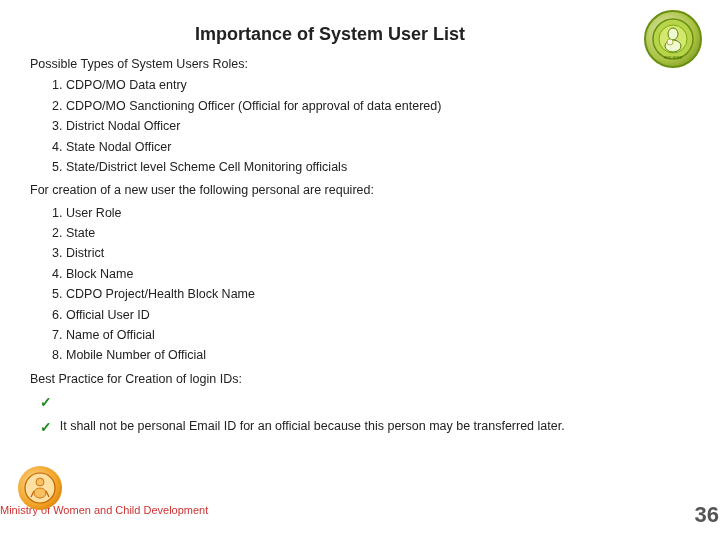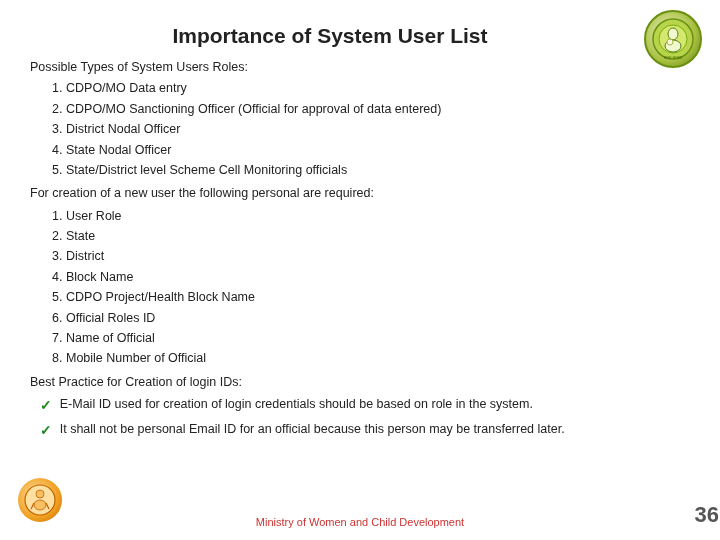--- a/index.html
+++ b/index.html
@@ -31,21 +31,21 @@
       height: 58px;
       border-radius: 50%;
       background: radial-gradient(circle at 40% 40%, #e8f0c0, #a8c040 60%, #5a8010);
       display: flex;
       align-items: center;
       justify-content: center;
       font-size: 22px;
       border: 2px solid #6a9010;
     }
     h1 {
-      font-size: 21px;
+      font-size: 18px;
       font-weight: bold;
       color: #222;
       text-align: center;
       margin-bottom: 10px;
       margin-top: 6px;
       padding-right: 60px;
     }
     .content {
       line-height: 1.55;
       font-size: 12.5px;
@@ -81,26 +81,25 @@
       font-size: 14px;
       margin-right: 8px;
       margin-top: 0px;
       flex-shrink: 0;
     }
     .check-text {
       flex: 1;
     }
     .footer {
       position: absolute;
-      bottom: 12px;
+      bottom: 24px;
       left: 0;
       right: 0;
       display: flex;
       align-items: center;
-      justify-content: center;
     }
     .footer-logo {
       position: absolute;
       bottom: 6px;
       left: 18px;
       width: 44px;
       height: 44px;
     }
     .footer-logo-circle {
       width: 44px;
@@ -158,30 +157,29 @@
       <li><span>State/District level Scheme Cell Monitoring officials</span></li>
     </ol>
 
     <p class="section-para">For creation of a new user the following personal are required:</p>
     <ol>
       <li><span>User Role</span></li>
       <li><span>State</span></li>
       <li><span>District</span></li>
       <li><span>Block Name</span></li>
       <li><span>CDPO Project/Health Block Name</span></li>
-      <li><span>Official Roles ID</span></li>
+      <li><span>Official User ID</span></li>
       <li><span>Name of Official</span></li>
       <li><span>Mobile Number of Official</span></li>
     </ol>
 
     <p class="section-para">Best Practice for Creation of login IDs:</p>
     <ul class="check-list">
       <li>
         <span class="check-mark">✓</span>
-        <span class="check-text">E-Mail ID used for creation of login credentials should be based on role in the system.</span>
       </li>
       <li>
         <span class="check-mark">✓</span>
         <span class="check-text">It shall not be personal Email ID for an official because this person may be transferred later.</span>
       </li>
     </ul>
 
   </div>
 
   <div class="footer">

